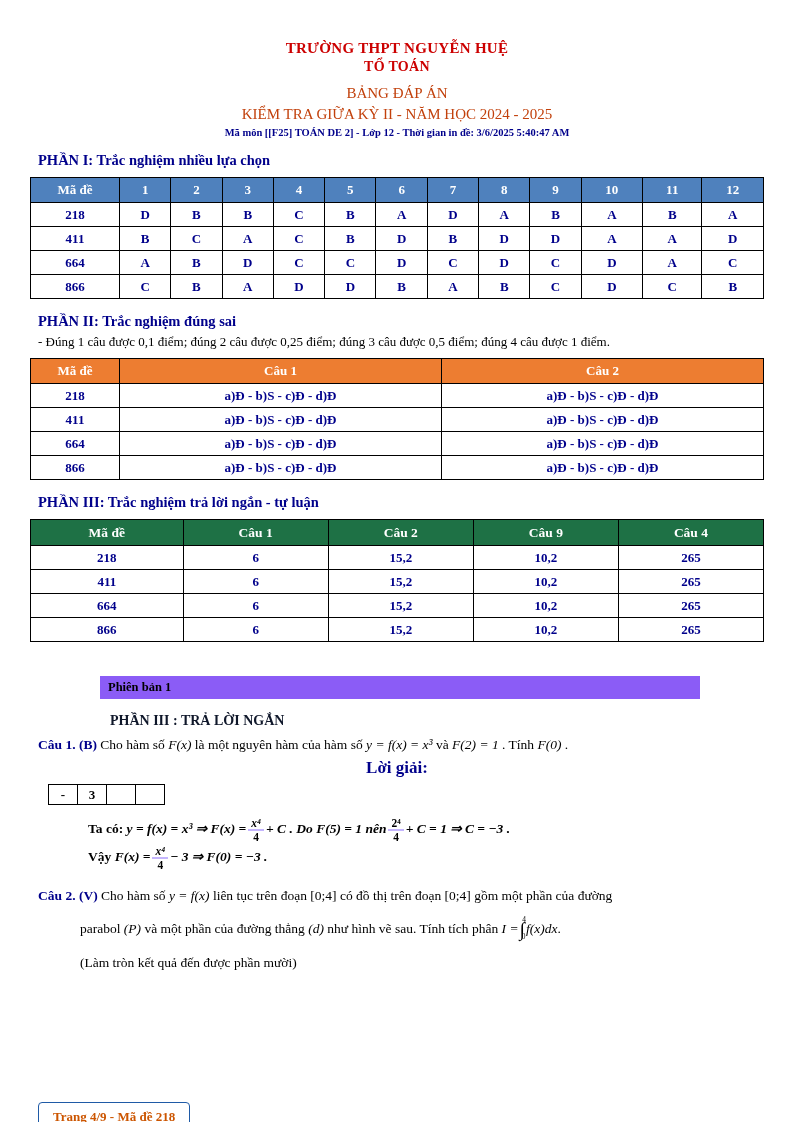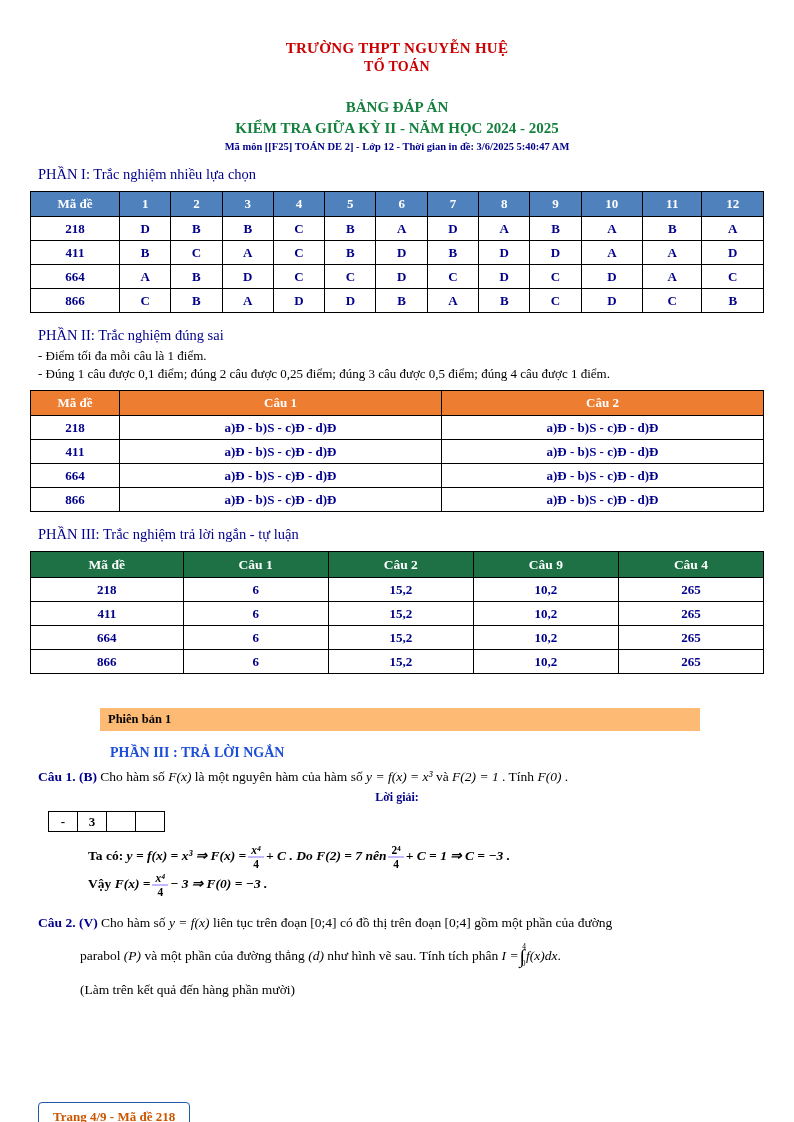--- a/index.html
+++ b/index.html
@@ -31,39 +31,39 @@
     font-size: 15px;
     letter-spacing: 0.3px;
     margin-top: 38px;
     line-height: 1.35;
   }
   .school-head .line2 {
     font-size: 14px;
   }
   .exam-head {
     text-align: center;
-    color: #15803d;
-    font-weight: bold;
-    margin-top: 20px;
+    color: #c2410c;
+    font-weight: normal;
+    margin-top: 6px;
     line-height: 1.4;
   }
   .exam-head .t1 { font-size: 15px; }
   .exam-head .t2 { font-size: 15px; }
   .exam-meta {
     text-align: center;
     font-size: 10.5px;
     color: #00008B;
     font-weight: bold;
     margin-top: 2px;
   }
 
   
   .sec-title {
     color: #00008B;
-    font-weight: normal;
+    font-weight: bold;
     font-size: 14.5px;
     margin: 14px 0 4px 38px;
   }
   .sec-note {
     font-size: 13px;
     margin: 2px 0 2px 38px;
     color: #000;
   }
 
   
@@ -125,51 +125,51 @@
     height: 21px;
     font-size: 13.5px;
   }
   #table-part3 td {
     height: 19px;
   }
 
   
   .version-banner {
     margin: 34px 0 0 100px;
-    background: #fdba74;
+    background: #8b5cf6;
     color: #000000;
     font-weight: bold;
     font-size: 12.5px;
     width: 600px;
     padding: 4px 8px;
     box-sizing: border-box;
   }
   .part3-title {
-    color: #1d4ed8;
+    color: #0f172a;
     font-weight: bold;
     font-size: 14px;
     margin: 14px 12px 6px 110px;
   }
 
   
   .qblock {
     font-size: 13.5px;
     line-height: 1.55;
     margin: 6px 0 0 38px;
     width: 720px;
   }
   .qlabel {
     color: #00008B;
     font-weight: bold;
   }
   .loigiai {
     text-align: center;
     font-weight: bold;
     color: #00008B;
-    font-size: 12px;
+    font-size: 17px;
     margin-top: 2px;
   }
   .answer-boxes {
     display: flex;
     margin: 6px 0 0 48px;
   }
   .answer-boxes .cell {
     width: 28px;
     height: 19px;
     border: 1px solid #000;
@@ -338,21 +338,20 @@
         <td>B</td>
         <td>C</td>
         <td>D</td>
         <td>C</td>
         <td>B</td>
       </tr>
     </tbody>
   </table>
 
   <div class="sec-title">PHẦN II: Trắc nghiệm đúng sai</div>
-  <div class="sec-note">- Điểm tối đa mỗi câu là 1 điểm.</div>
   <div class="sec-note">- Đúng 1 câu được 0,1 điểm; đúng 2 câu được 0,25 điểm; đúng 3 câu được 0,5 điểm; đúng 4 câu được 1 điểm.</div>
 
   <table id="table-part2">
     <thead>
       <tr>
         <th class="c-code">Mã đề</th>
         <th>Câu 1</th>
         <th>Câu 2</th>
       </tr>
     </thead>
@@ -449,21 +448,21 @@
     <div class="cell">-</div>
     <div class="cell">3</div>
     <div class="cell"></div>
     <div class="cell"></div>
   </div>
 
   <div class="solution">
     <div>
       <span>Ta có:</span>
       <span class="math">y = f(x) = x³ ⇒ F(x) =</span><span class="frac"><span class="num math">x⁴</span><span class="den">4</span></span><span class="math">+ C . Do</span>
-      <span class="math">F(2) = 7 nên</span><span class="frac"><span class="num">2⁴</span><span class="den">4</span></span><span class="math">+ C = 1 ⇒ C = −3 .</span>
+      <span class="math">F(5) = 1 nên</span><span class="frac"><span class="num">2⁴</span><span class="den">4</span></span><span class="math">+ C = 1 ⇒ C = −3 .</span>
     </div>
     <div>
       <span>Vậy</span>
       <span class="math">F(x) =</span><span class="frac"><span class="num math">x⁴</span><span class="den">4</span></span><span class="math">− 3 ⇒ F(0) = −3 .</span>
     </div>
   </div>
 
   <div class="qblock" style="margin-top:14px">
     <span class="qlabel">Câu 2.</span>
     <span class="qlabel">(V)</span>
@@ -474,18 +473,18 @@
 
   <div class="q2para">
     <span class="indent">
       <span>parabol</span>
       <span class="math">(P)</span>
       <span>và một phần của đường thẳng</span>
       <span class="math">(d)</span>
       <span>như hình vẽ sau. Tính tích phân</span>
       <span class="math">I =</span><span class="intg">∫<span class="lim-top">4</span><span class="lim-bot">0</span></span><span class="math">f(x)dx</span><span>.</span>
     </span>
-    <span class="indent">(Làm trên kết quả đến hàng phần mười)</span>
+    <span class="indent">(Làm tròn kết quả đến được phần mười)</span>
   </div>
 
   <div class="footer-box">Trang 4/9 - Mã đề 218</div>
 
 </div>
 
 </body></html>

